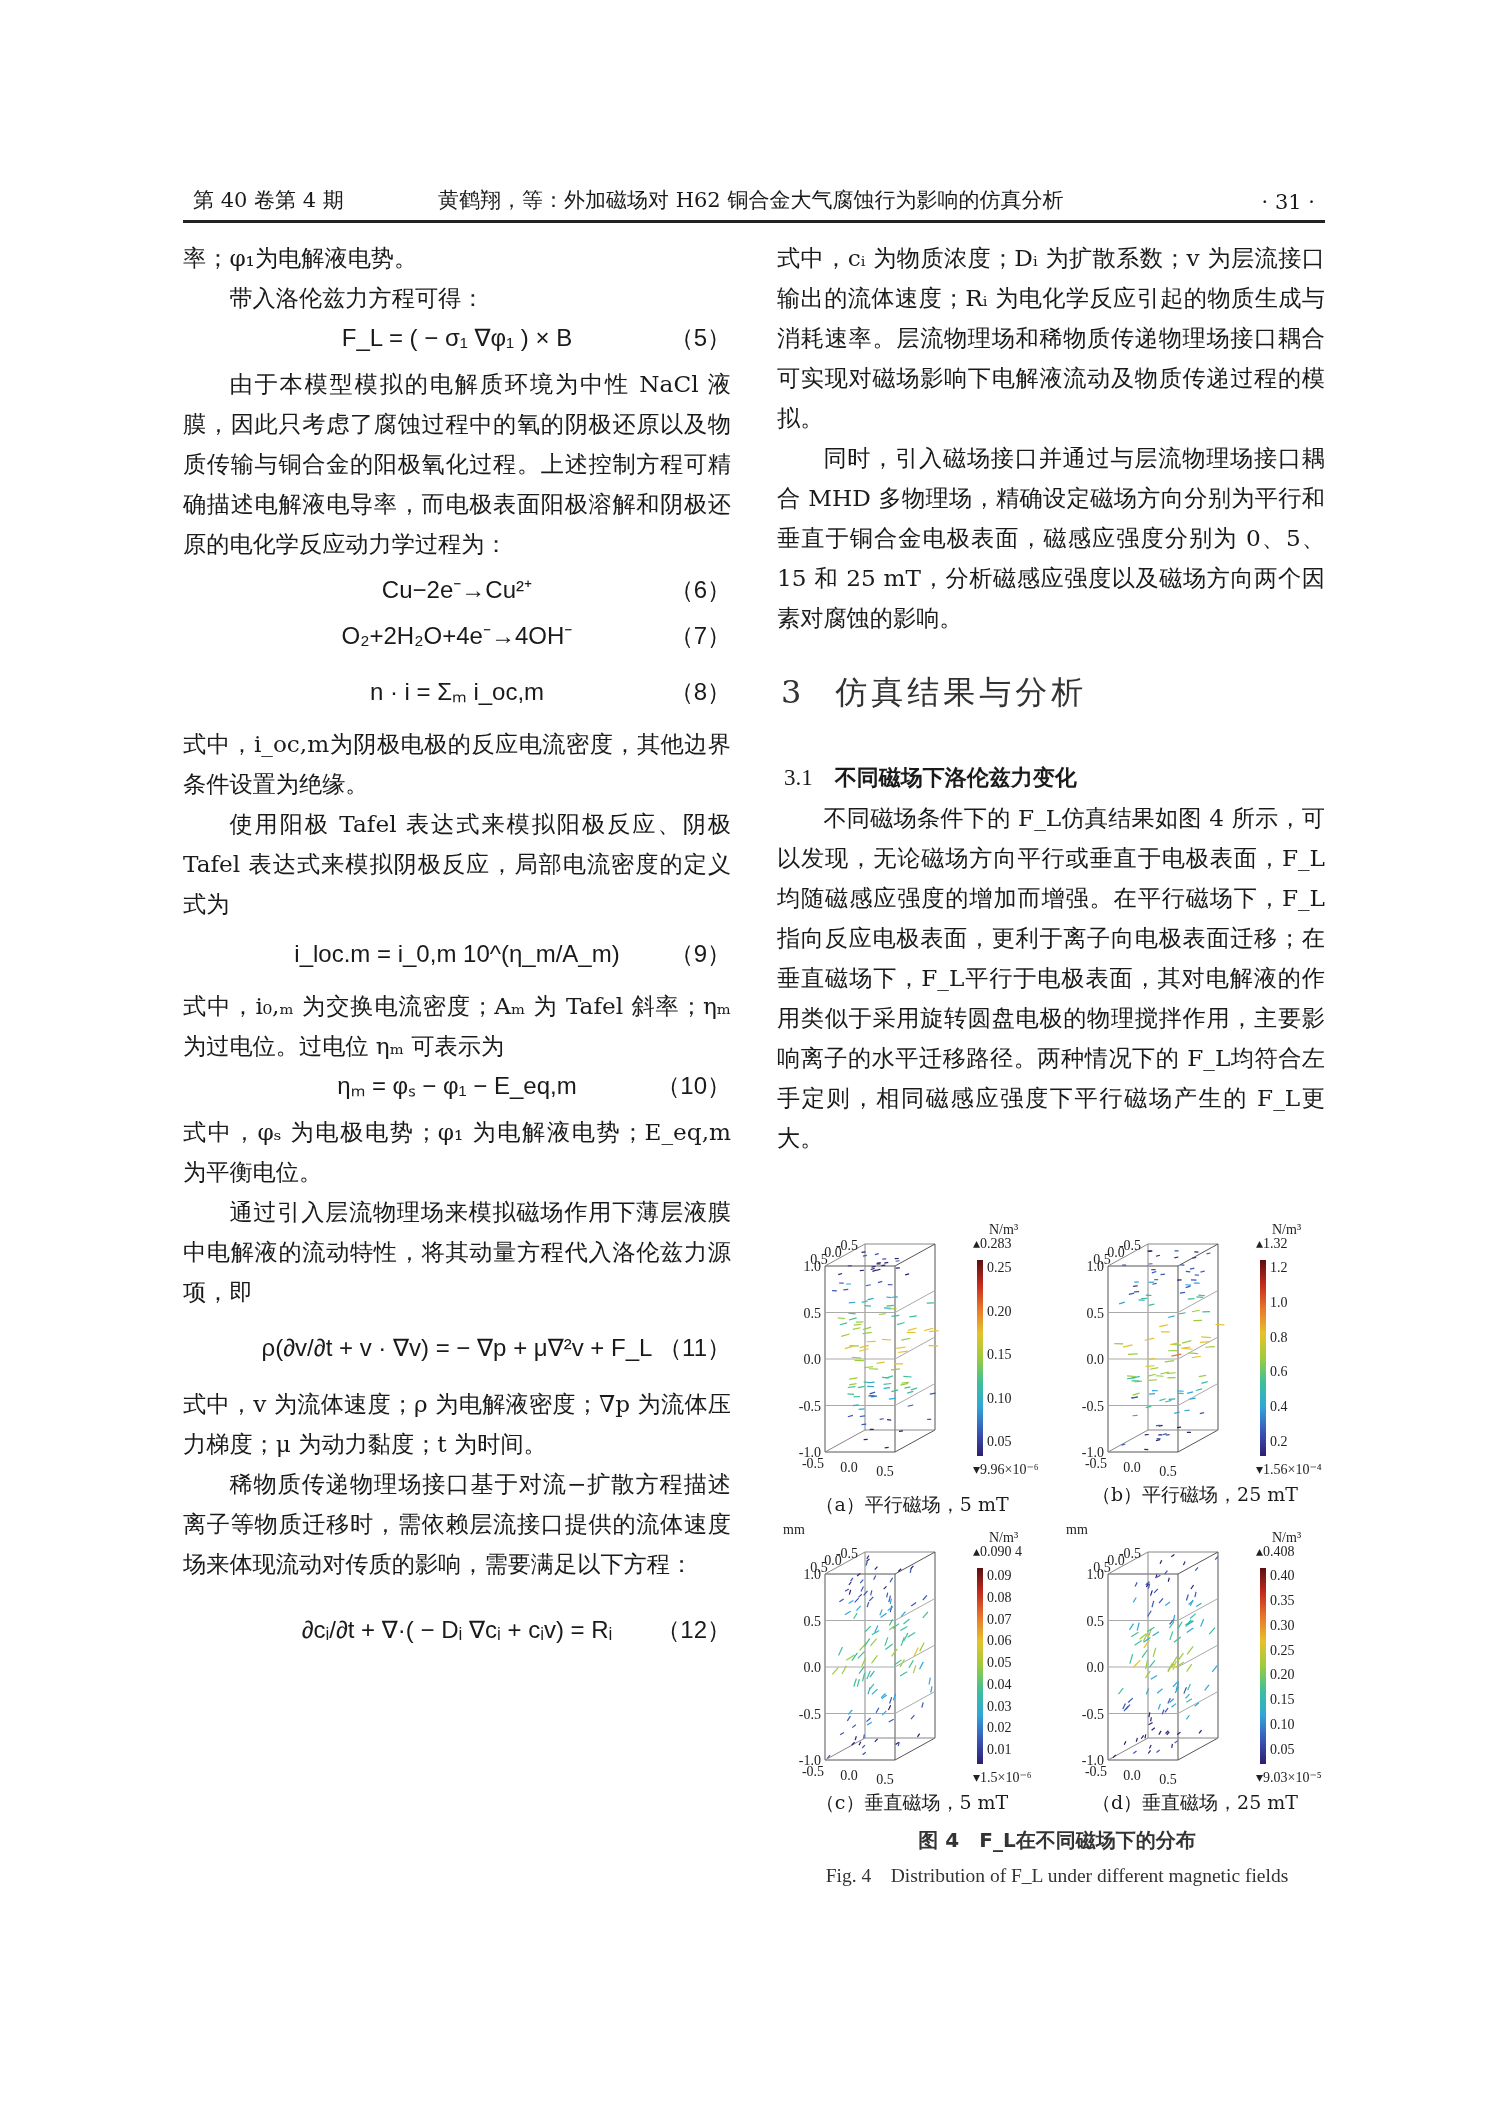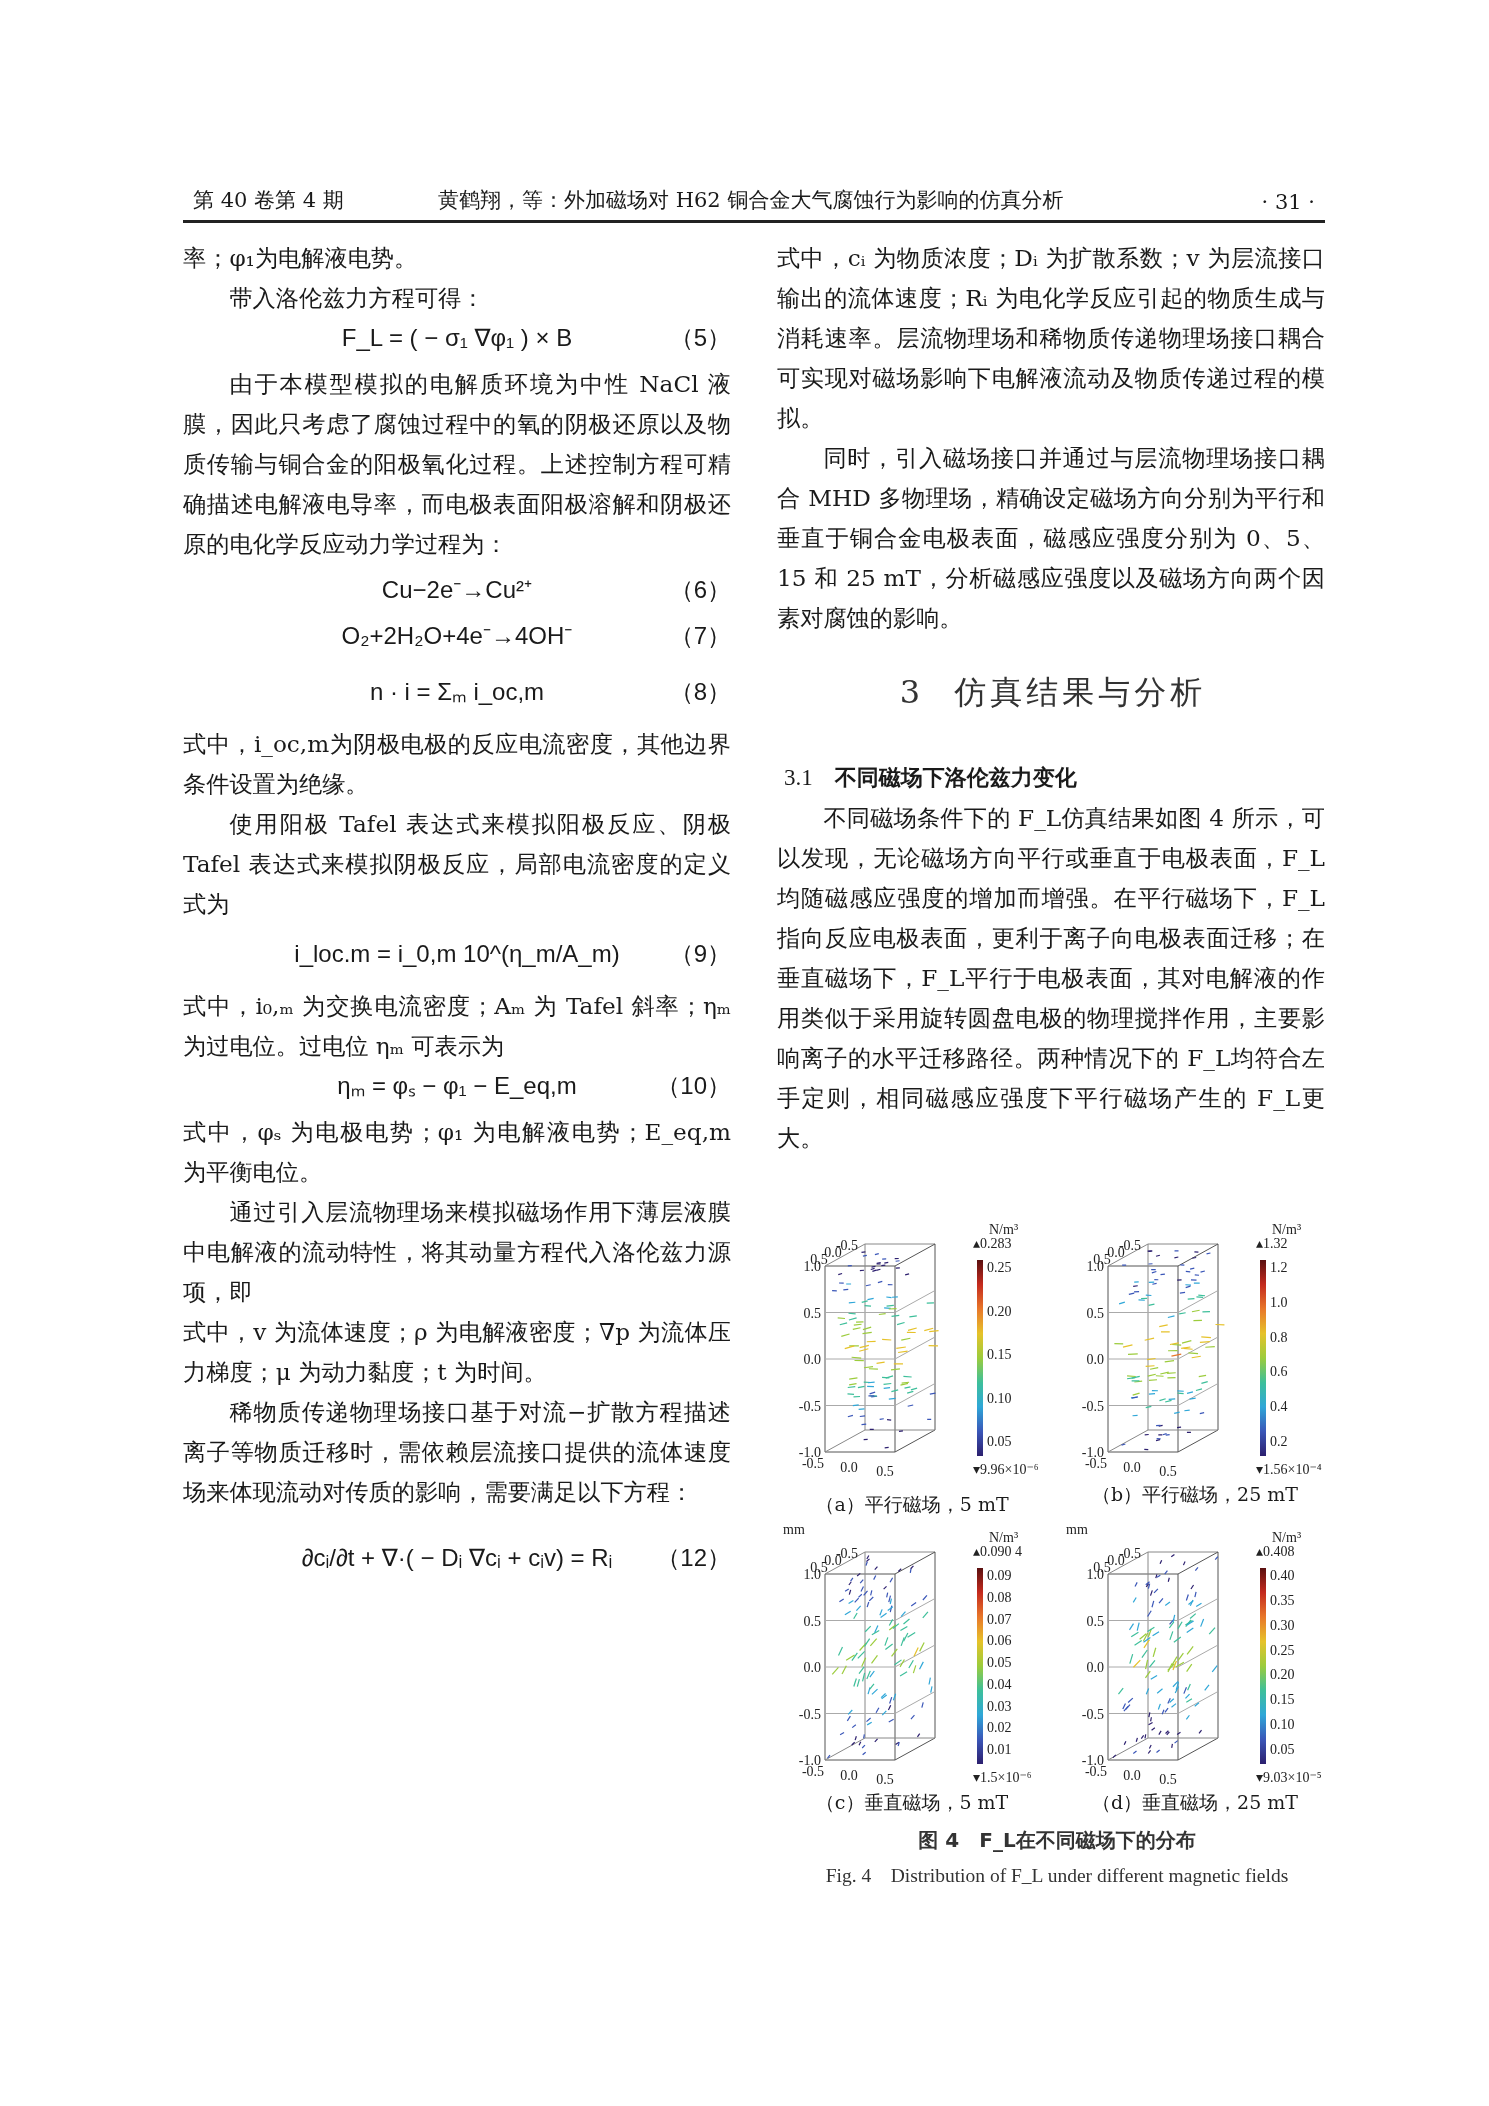--- a/index.html
+++ b/index.html
@@ -13,21 +13,21 @@
   .col { position:absolute; top:238px; width:548px; font-size:23.2px; line-height:40px; }
   .col.left { left:183px; }
   .col.right { left:777px; }
   .p { margin:0; text-align:justify; text-align-last:auto; }
   .ind { text-indent:2em; }
   .eq { position:relative; height:46px; text-align:center; font-family:Liberation Sans, sans-serif; font-size:24px; }
   .eq .f { display:inline-block; }
   .eq .n { position:absolute; right:0; top:0; }
   .eq.tall { height:62px; line-height:60px; }
   .eq.xtall { height:92px; line-height:92px; }
-  .h2 { font-size:32px; letter-spacing:4px; margin:34px 0 46px 4px; color:#333;text-align:center; }
+  .h2 { font-size:32px; letter-spacing:4px; margin:34px 0 46px 4px; color:#333; }
   .h2 .num { margin-right:30px; }
   .h3 { font-family:"DejaVu Sans", sans-serif; font-weight:bold; font-size:22px; margin:0; }
   .h3 .num { font-family:"Liberation Serif", serif; font-weight:normal; margin-right:22px; font-size:23px;margin-left:7px; }
   .figure { position:absolute; left:777px; top:1222px; width:560px; height:760px; }
   .panel { position:absolute; width:270px; height:270px; }
   .panel svg { position:absolute; left:0; top:0; }
   .subcap { position:absolute; width:270px; text-align:center; font-size:19px; }
   .figcap-cn { position:absolute; left:0; width:560px; top:605px; text-align:center;
                font-family:"DejaVu Sans", sans-serif; font-size:20px; font-weight:bold; color:#333; }
   .figcap-en { position:absolute; left:0; width:560px; top:640px; text-align:center;
@@ -70,20 +70,24 @@
     <span class="f">i_loc.m = i_0,m 10^(η_m/A_m)</span>
     <span class="n">（9）</span>
   </div>
   <p class="p">式中，i₀,ₘ 为交换电流密度；Aₘ 为 Tafel 斜率；ηₘ 为过电位。过电位 ηₘ 可表示为</p>
   <div class="eq">
     <span class="f">ηₘ = φₛ − φ₁ − E_eq,m</span>
     <span class="n">（10）</span>
   </div>
   <p class="p">式中，φₛ 为电极电势；φ₁ 为电解液电势；E_eq,m 为平衡电位。</p>
   <p class="p ind">通过引入层流物理场来模拟磁场作用下薄层液膜中电解液的流动特性，将其动量方程代入洛伦兹力源项，即</p>
+  <div class="eq xtall" style="height:72px;line-height:72px">
+    <span class="f">ρ(∂v/∂t + v · ∇v) = − ∇p + μ∇²v + F_L</span>
+    <span class="n">（11）</span>
+  </div>
   <p class="p">式中，v 为流体速度；ρ 为电解液密度；∇p 为流体压力梯度；μ 为动力黏度；t 为时间。</p>
   <p class="p ind">稀物质传递物理场接口基于对流−扩散方程描述离子等物质迁移时，需依赖层流接口提供的流体速度场来体现流动对传质的影响，需要满足以下方程：</p>
   <div class="eq xtall">
     <span class="f">∂cᵢ/∂t + ∇·( − Dᵢ ∇cᵢ + cᵢv) = Rᵢ</span>
     <span class="n">（12）</span>
   </div>
 </div>
 
 <div class="col right">
   <p class="p">式中，cᵢ 为物质浓度；Dᵢ 为扩散系数；v 为层流接口输出的流体速度；Rᵢ 为电化学反应引起的物质生成与消耗速率。层流物理场和稀物质传递物理场接口耦合可实现对磁场影响下电解液流动及物质传递过程的模拟。</p>

